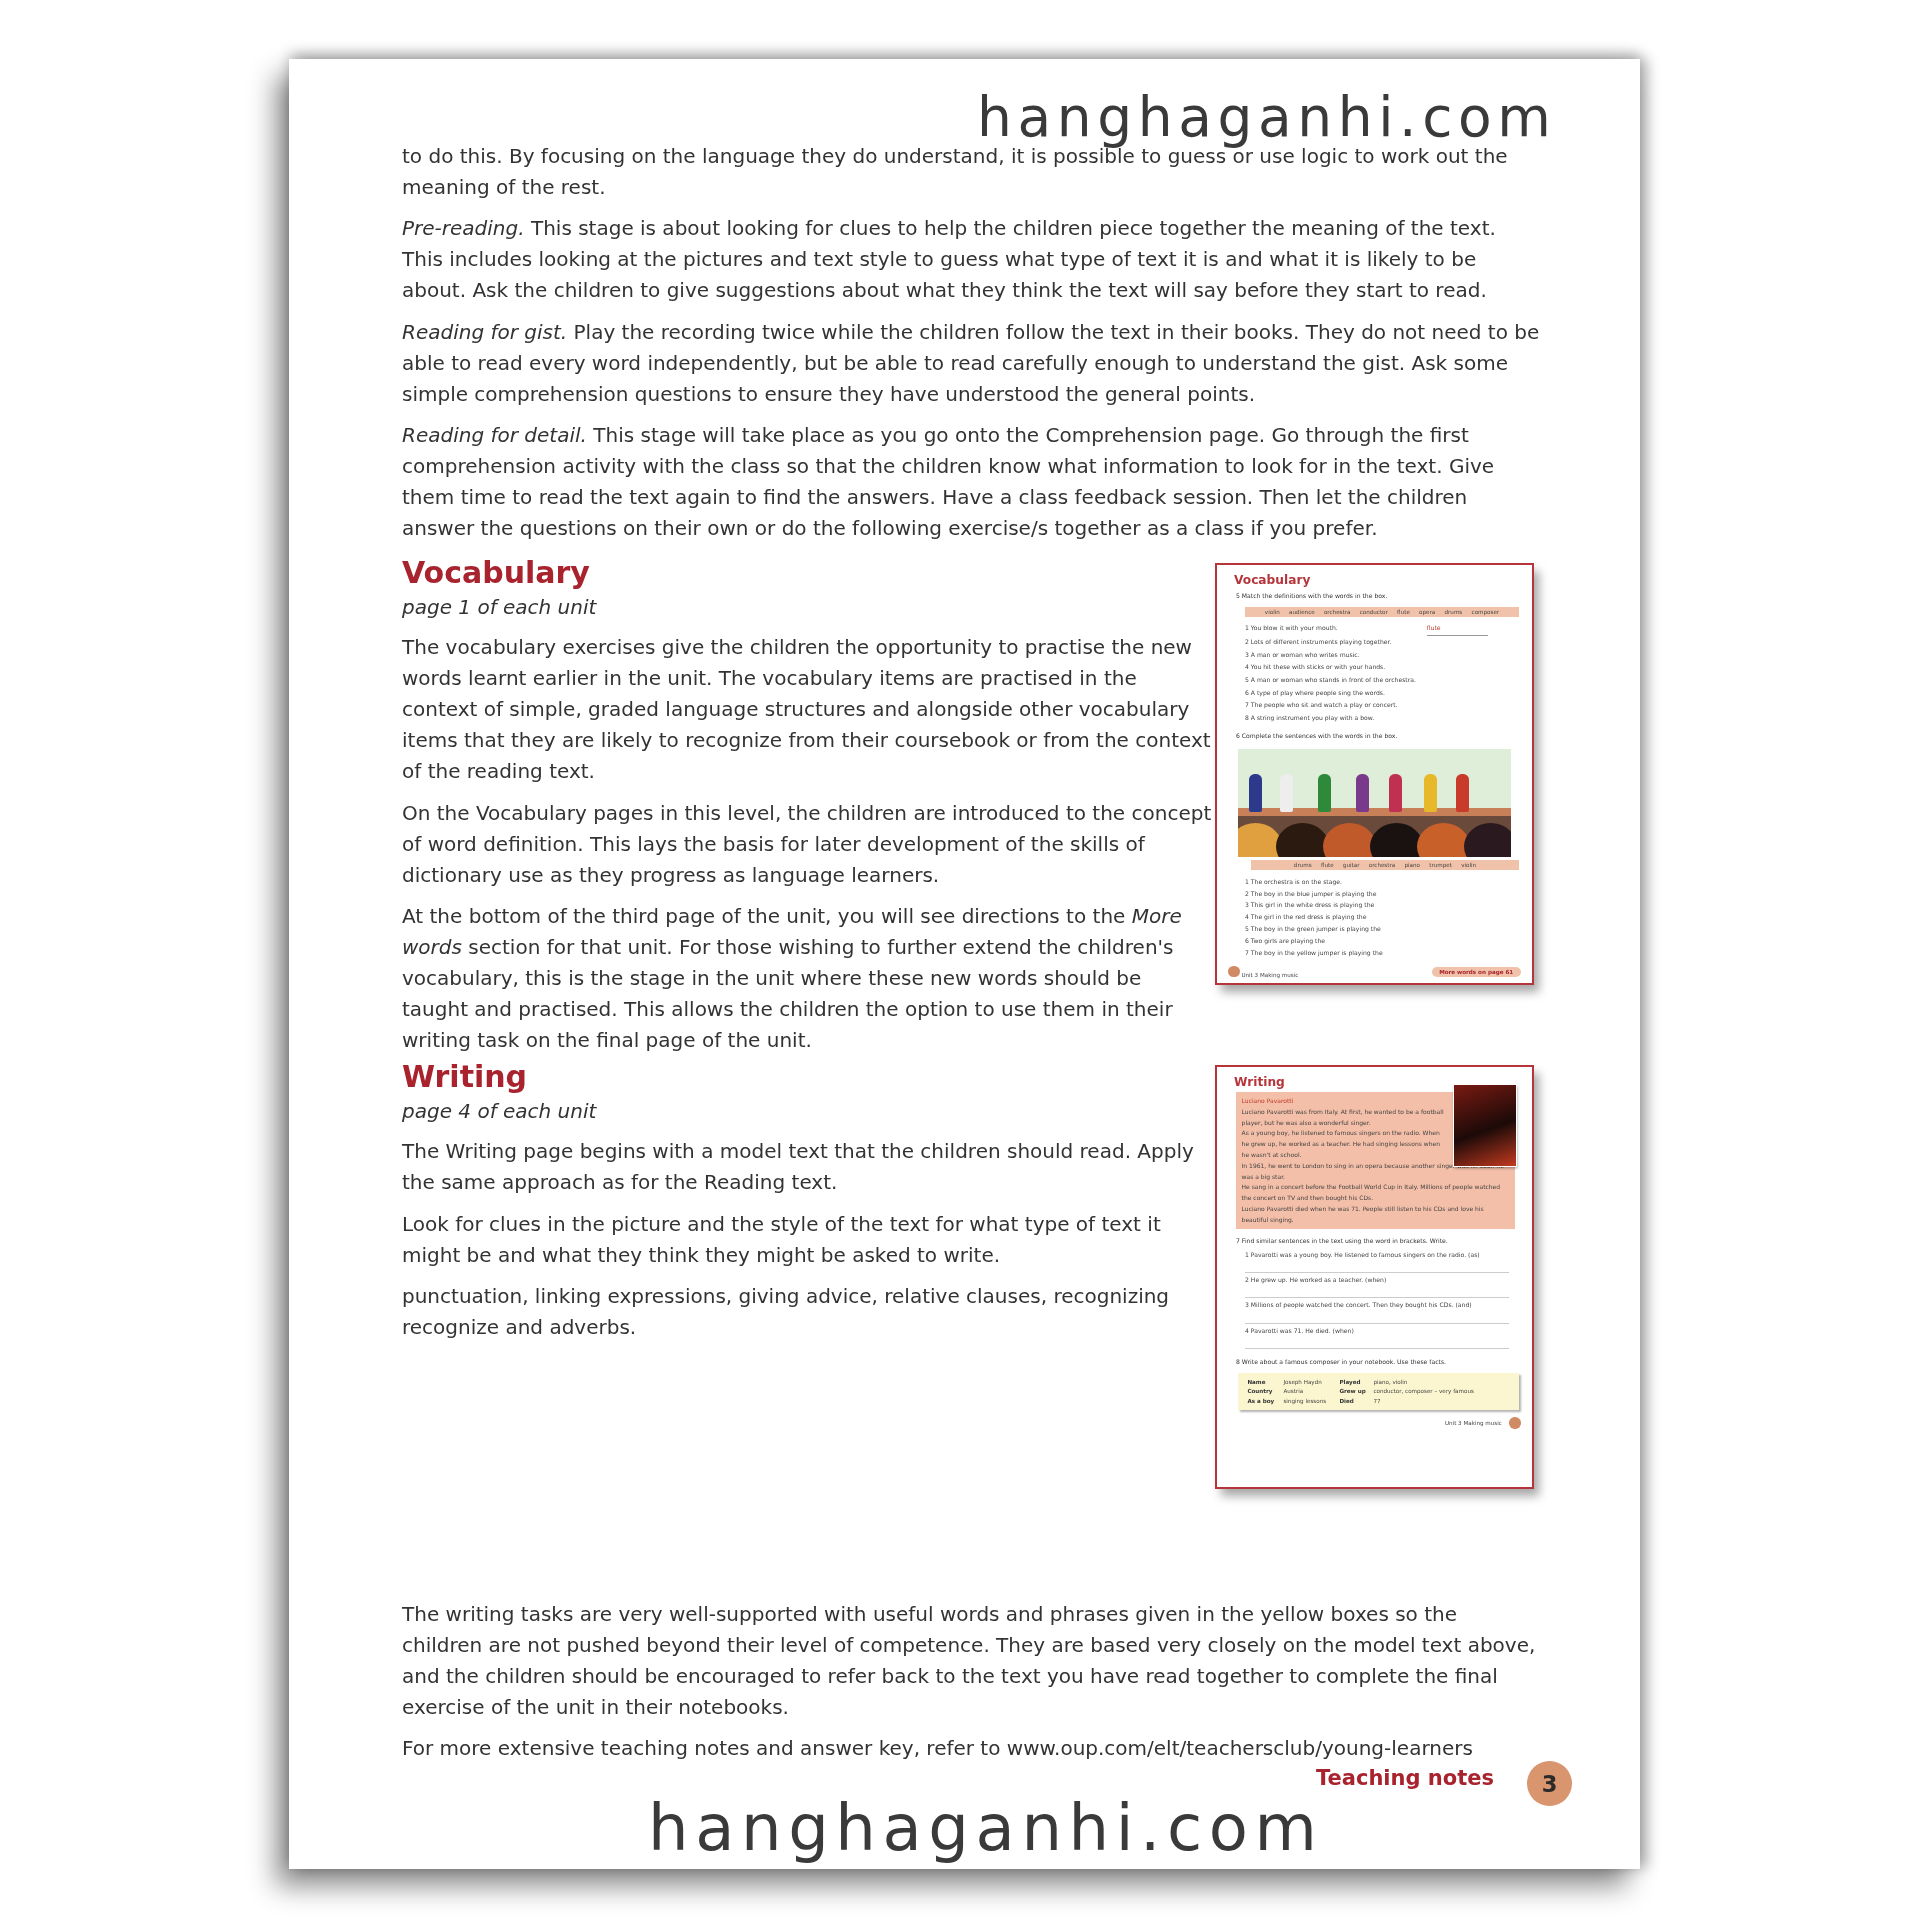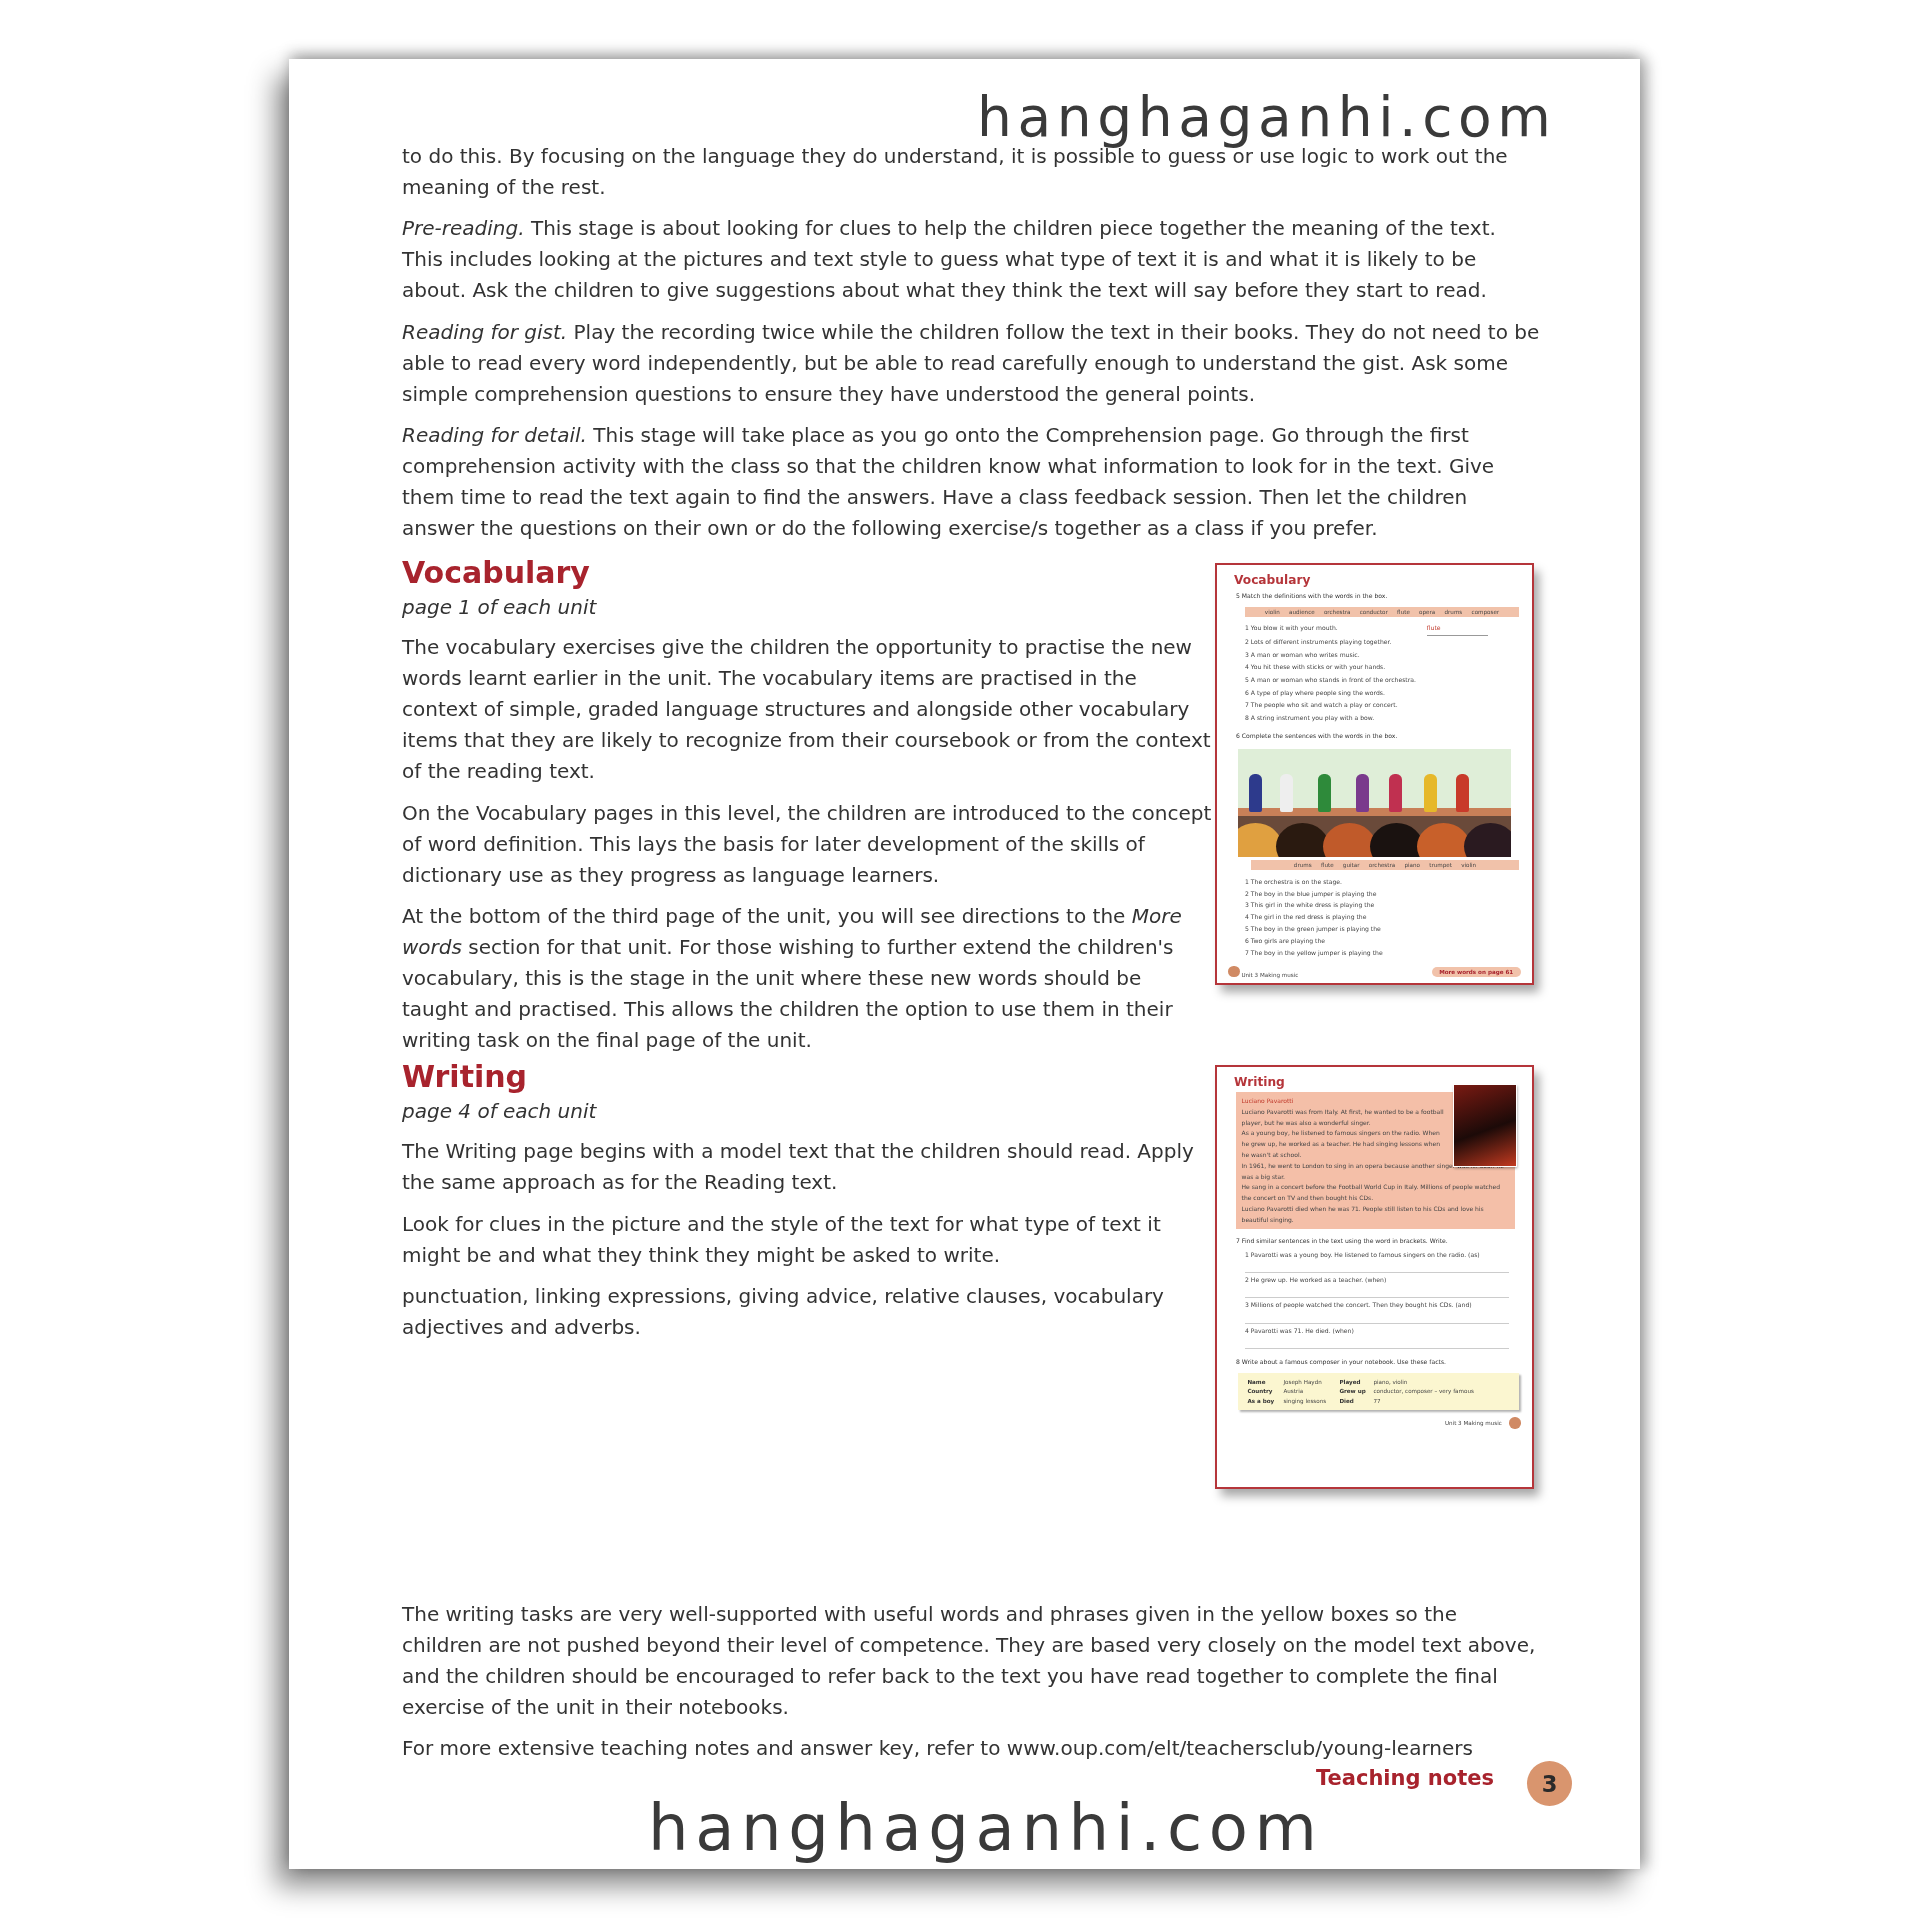--- a/index.html
+++ b/index.html
@@ -54,21 +54,21 @@
   <p>The vocabulary exercises give the children the opportunity to practise the new words learnt earlier in the unit. The vocabulary items are practised in the context of simple, graded language structures and alongside other vocabulary items that they are likely to recognize from their coursebook or from the context of the reading text.</p>
   <p>On the Vocabulary pages in this level, the children are introduced to the concept of word definition. This lays the basis for later development of the skills of dictionary use as they progress as language learners.</p>
   <p><span>At the bottom of the third page of the unit, you will see directions to the </span><em>More words</em><span> section for that unit. For those wishing to further extend the children's vocabulary, this is the stage in the unit where these new words should be taught and practised. This allows the children the option to use them in their writing task on the final page of the unit.</span></p>
 </div>
 
 <div class="body-text narrow" style="top:1058px;">
   <h2 class="sec">Writing</h2>
   <p class="sub">page 4 of each unit</p>
   <p>The Writing page begins with a model text that the children should read. Apply the same approach as for the Reading text.</p>
   <p>Look for clues in the picture and the style of the text for what type of text it might be and what they think they might be asked to write.</p>
-  <p>punctuation, linking expressions, giving advice, relative clauses, vocabulary adjectives and adverbs.</p>
+  <p>punctuation, linking expressions, giving advice, relative clauses, recognizing recognize and adverbs.</p>
 </div>
 <div class="body-text full" style="top:1599px;">
   <p>The writing tasks are very well-supported with useful words and phrases given in the yellow boxes so the children are not pushed beyond their level of competence. They are based very closely on the model text above, and the children should be encouraged to refer back to the text you have read together to complete the final exercise of the unit in their notebooks.</p>
   <p>For more extensive teaching notes and answer key, refer to www.oup.com/elt/teachersclub/young-learners</p>
 </div>
 
 <div class="card" style="top:563px; height:418px;">
   <h3>Vocabulary</h3>
   <div class="tiny-line" style="color:#333;">5  Match the definitions with the words in the box.</div>
   <div class="wordbox">violin audience orchestra conductor flute opera drums composer</div>

